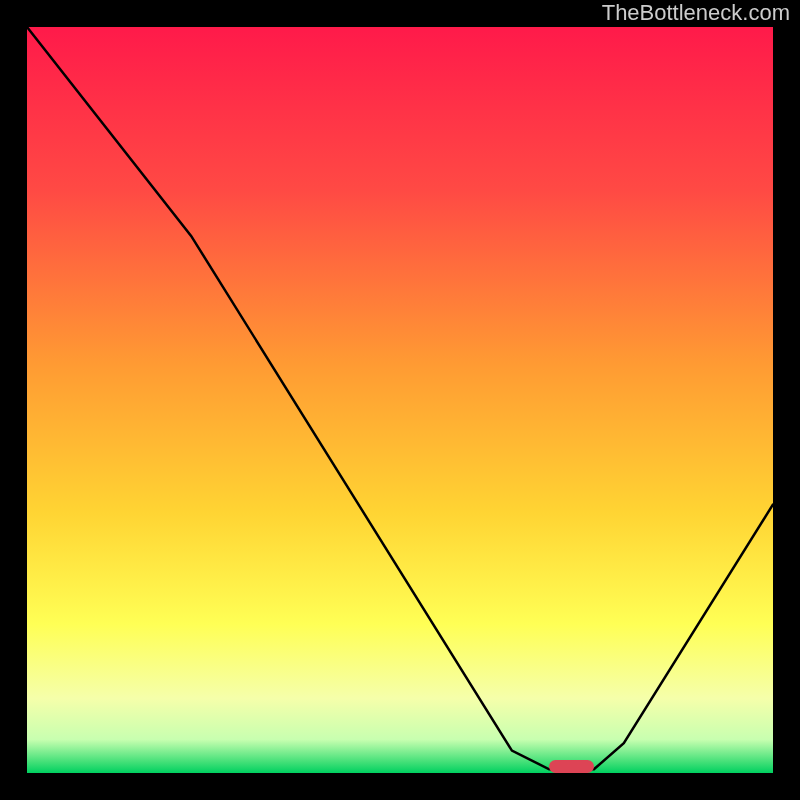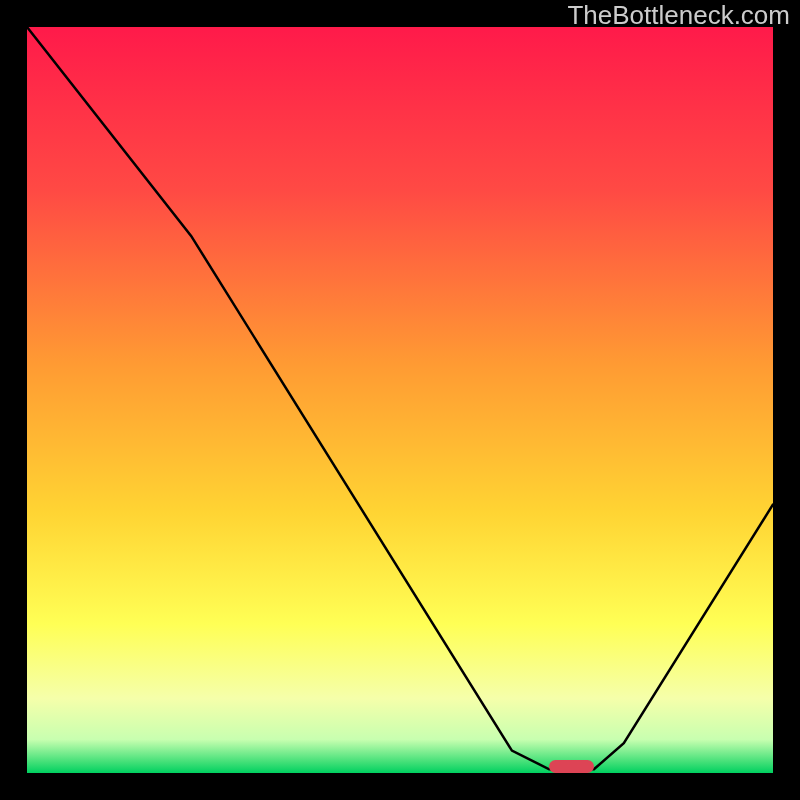--- a/index.html
+++ b/index.html
@@ -10,21 +10,21 @@
     background: #000;
     position: relative;
     overflow: hidden;
   }
   .watermark {
     position: absolute;
     top: 0;
     right: 10px;
     color: #cccccc;
     font-family: Arial, sans-serif;
-    font-size: 26px;
+    font-size: 22px;
     font-weight: 500;
     z-index: 10;
   }
   .plot-area {
     position: absolute;
     top: 27px;
     left: 27px;
     width: 746px;
     height: 746px;
   }

